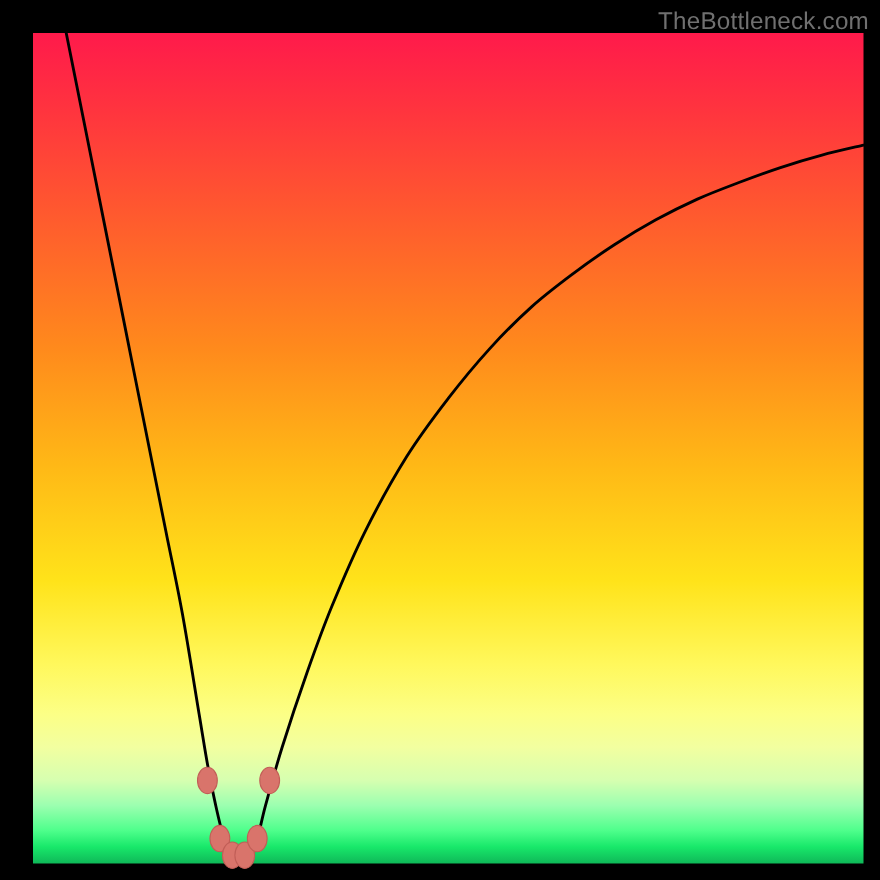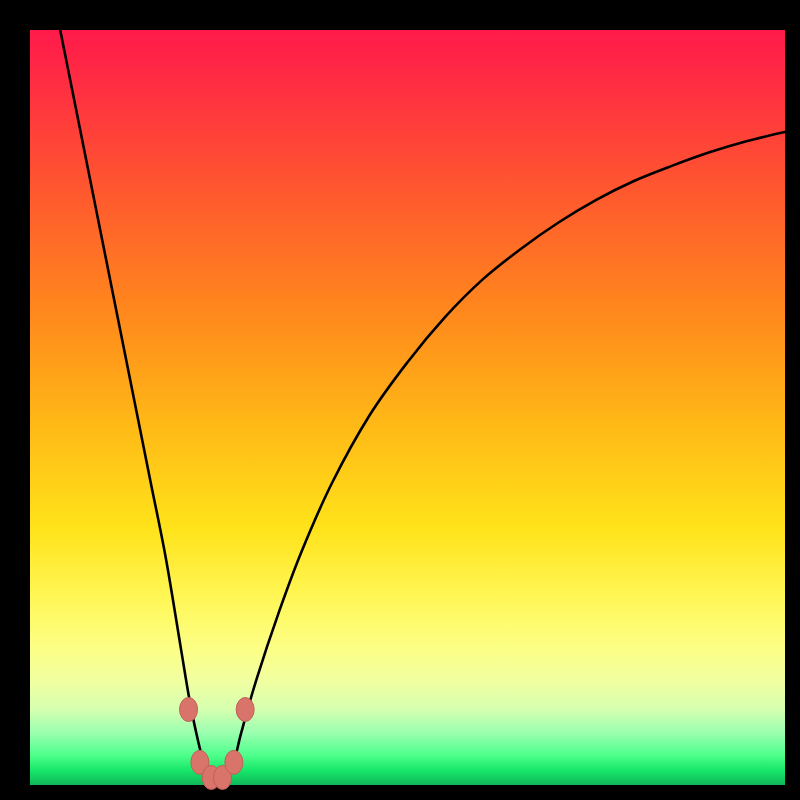--- a/index.html
+++ b/index.html
@@ -61,20 +61,21 @@
   .marker {
     fill: #d9746b;
     stroke: #c15e57;
     stroke-width: 1;
   }
 </style>
 </head>
 <body>
 
 <div class="stage">
+  <div class="watermark">TheBottleneck.com</div>
   <div class="plot">
     <svg class="curve" viewBox="0 0 755 755">
       <path id="curve-path" fill="none" stroke="#000" stroke-width="2.6" stroke-linecap="round" d="M 30.20 0.00 C 32.72 12.58, 40.27 50.33, 45.30 75.50 C 50.33 100.67, 55.37 125.83, 60.40 151.00 C 65.43 176.17, 70.47 201.33, 75.50 226.50 C 80.53 251.67, 85.57 276.83, 90.60 302.00 C 95.63 327.17, 100.67 352.33, 105.70 377.50 C 110.73 402.67, 115.77 427.83, 120.80 453.00 C 125.83 478.17, 130.87 500.82, 135.90 528.50 C 140.93 556.18, 147.22 596.45, 151.00 619.10 C 154.78 641.75, 156.03 650.56, 158.55 664.40 C 161.07 678.24, 163.58 690.82, 166.10 702.15 C 168.62 713.48, 171.13 724.80, 173.65 732.35 C 176.17 739.90, 178.68 743.68, 181.20 747.45 C 183.72 751.23, 186.23 755.00, 188.75 755.00 C 191.27 755.00, 193.78 751.23, 196.30 747.45 C 198.82 743.68, 201.33 739.90, 203.85 732.35 C 206.37 724.80, 207.63 715.99, 211.40 702.15 C 215.18 688.31, 220.21 669.43, 226.50 649.30 C 232.79 629.17, 241.60 602.74, 249.15 581.35 C 256.70 559.96, 262.99 542.34, 271.80 520.95 C 280.61 499.56, 290.68 475.65, 302.00 453.00 C 313.32 430.35, 327.17 405.18, 339.75 385.05 C 352.33 364.92, 364.92 348.56, 377.50 332.20 C 390.08 315.84, 402.67 300.74, 415.25 286.90 C 427.83 273.06, 440.42 260.47, 453.00 249.15 C 465.58 237.82, 478.17 228.39, 490.75 218.95 C 503.33 209.51, 515.92 200.70, 528.50 192.52 C 541.08 184.35, 553.67 176.80, 566.25 169.88 C 578.83 162.95, 591.42 156.66, 604.00 151.00 C 616.58 145.34, 629.17 140.68, 641.75 135.90 C 654.33 131.12, 666.92 126.46, 679.50 122.31 C 692.08 118.16, 704.67 114.38, 717.25 110.99 C 729.83 107.59, 748.71 103.43, 755.00 101.92"></path>
       <g id="markers-group">
           <ellipse cx="158.55" cy="679.50" rx="9" ry="12" class="marker"></ellipse>
           <ellipse cx="169.88" cy="732.35" rx="9" ry="12" class="marker"></ellipse>
           <ellipse cx="181.20" cy="747.45" rx="9" ry="12" class="marker"></ellipse>
           <ellipse cx="192.53" cy="747.45" rx="9" ry="12" class="marker"></ellipse>
           <ellipse cx="203.85" cy="732.35" rx="9" ry="12" class="marker"></ellipse>
           <ellipse cx="215.17" cy="679.50" rx="9" ry="12" class="marker"></ellipse>

